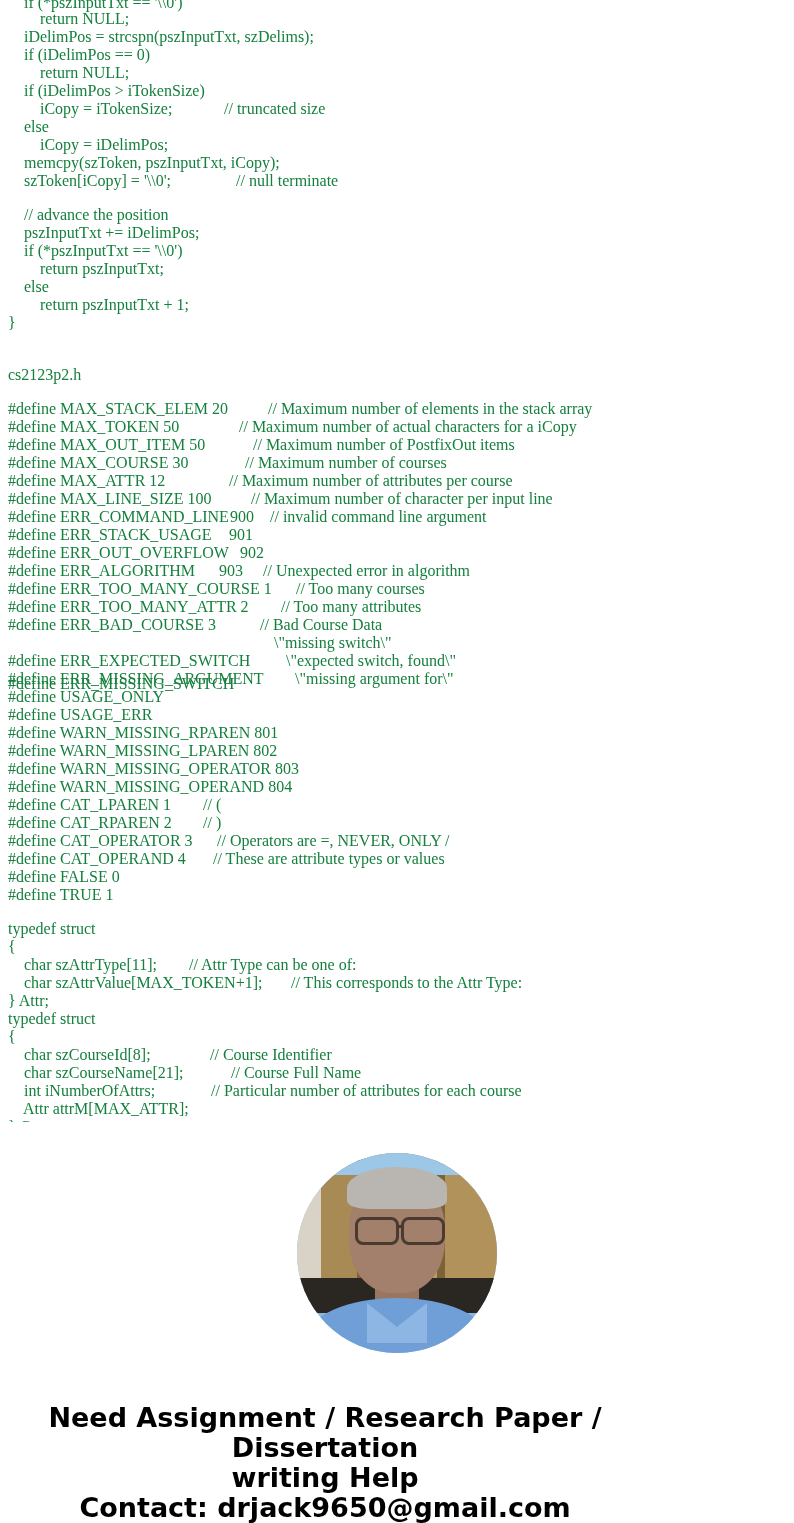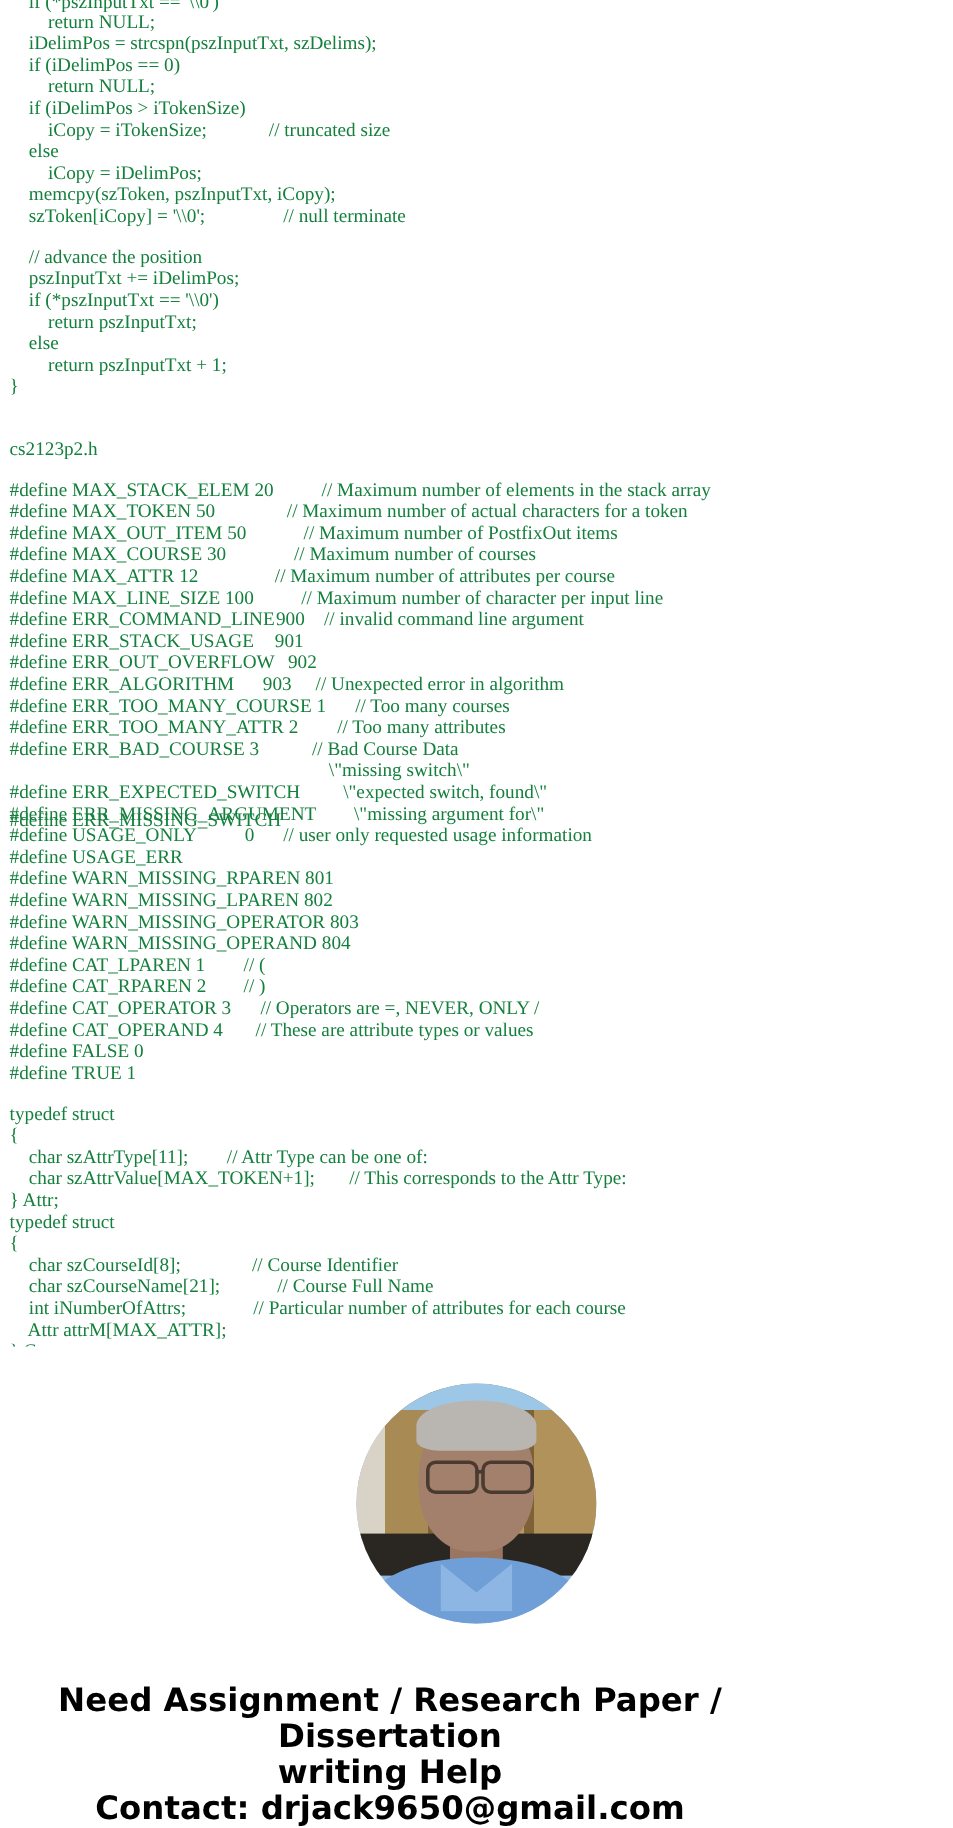--- a/index.html
+++ b/index.html
@@ -52,21 +52,21 @@
     <div class="ln" style="top: 224px; left: 24px;">pszInputTxt += iDelimPos;</div>
     <div class="ln" style="top: 242px; left: 24px;">if (*pszInputTxt == '\\0')</div>
     <div class="ln" style="top: 260px; left: 40px;">return pszInputTxt;</div>
     <div class="ln" style="top: 278px; left: 24px;">else</div>
     <div class="ln" style="top: 296px; left: 40px;">return pszInputTxt + 1;</div>
     <div class="ln" style="top: 314px; left: 8px;">}</div>
     <div class="ln" style="top: 366px; left: 8px;">cs2123p2.h</div>
     <div class="ln" style="top: 400px; left: 8px;">#define MAX_STACK_ELEM 20</div>
     <div class="cm" style="top: 400px; left: 268px;">// Maximum number of elements in the stack array</div>
     <div class="ln" style="top: 418px; left: 8px;">#define MAX_TOKEN 50</div>
-    <div class="cm" style="top: 418px; left: 239px;">// Maximum number of actual characters for a token</div>
+    <div class="cm" style="top: 418px; left: 239px;">// Maximum number of actual characters for a iCopy</div>
     <div class="ln" style="top: 436px; left: 8px;">#define MAX_OUT_ITEM 50</div>
     <div class="cm" style="top: 436px; left: 253px;">// Maximum number of PostfixOut items</div>
     <div class="ln" style="top: 454px; left: 8px;">#define MAX_COURSE 30</div>
     <div class="cm" style="top: 454px; left: 245px;">// Maximum number of courses</div>
     <div class="ln" style="top: 472px; left: 8px;">#define MAX_ATTR 12</div>
     <div class="cm" style="top: 472px; left: 229px;">// Maximum number of attributes per course</div>
     <div class="ln" style="top: 490px; left: 8px;">#define MAX_LINE_SIZE 100</div>
     <div class="cm" style="top: 490px; left: 251px;">// Maximum number of character per input line</div>
     <div class="ln" style="top: 508px; left: 8px;">#define ERR_COMMAND_LINE</div>
     <div class="cm" style="top: 508px; left: 230px;">900    // invalid command line argument</div>
@@ -82,21 +82,20 @@
     <div class="cm" style="top: 598px; left: 281px;">// Too many attributes</div>
     <div class="ln" style="top: 616px; left: 8px;">#define ERR_BAD_COURSE 3</div>
     <div class="cm" style="top: 616px; left: 260px;">// Bad Course Data</div>
     <div class="ln" style="top: 634px; left: 8px; margin-top: 41px;">#define ERR_MISSING_SWITCH</div>
     <div class="cm" style="top: 634px; left: 274px;">\"missing switch\"</div>
     <div class="ln" style="top: 652px; left: 8px;">#define ERR_EXPECTED_SWITCH</div>
     <div class="cm" style="top: 652px; left: 286px;">\"expected switch, found\"</div>
     <div class="ln" style="top: 670px; left: 8px;">#define ERR_MISSING_ARGUMENT</div>
     <div class="cm" style="top: 670px; left: 295px;">\"missing argument for\"</div>
     <div class="ln" style="top: 688px; left: 8px;">#define USAGE_ONLY</div>
-    <div class="cm" style="top: 688px; left: 204px;">0      // user only requested usage information</div>
     <div class="ln" style="top: 706px; left: 8px;">#define USAGE_ERR</div>
     <div class="ln" style="top: 724px; left: 8px;">#define WARN_MISSING_RPAREN 801</div>
     <div class="ln" style="top: 742px; left: 8px;">#define WARN_MISSING_LPAREN 802</div>
     <div class="ln" style="top: 760px; left: 8px;">#define WARN_MISSING_OPERATOR 803</div>
     <div class="ln" style="top: 778px; left: 8px;">#define WARN_MISSING_OPERAND 804</div>
     <div class="ln" style="top: 796px; left: 8px;">#define CAT_LPAREN 1</div>
     <div class="cm" style="top: 796px; left: 203px;">// (</div>
     <div class="ln" style="top: 814px; left: 8px;">#define CAT_RPAREN 2</div>
     <div class="cm" style="top: 814px; left: 203px;">// )</div>
     <div class="ln" style="top: 832px; left: 8px;">#define CAT_OPERATOR 3</div>

